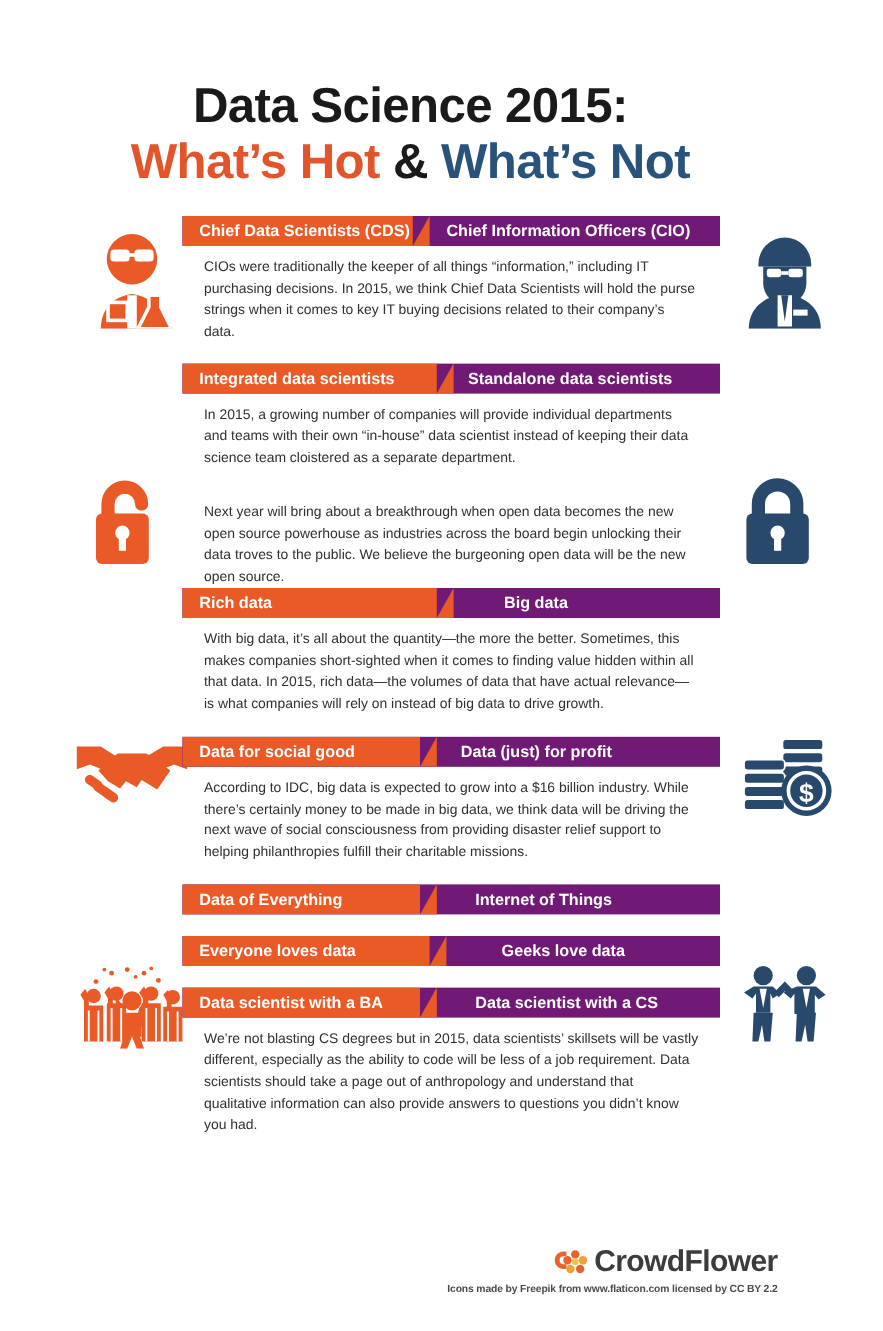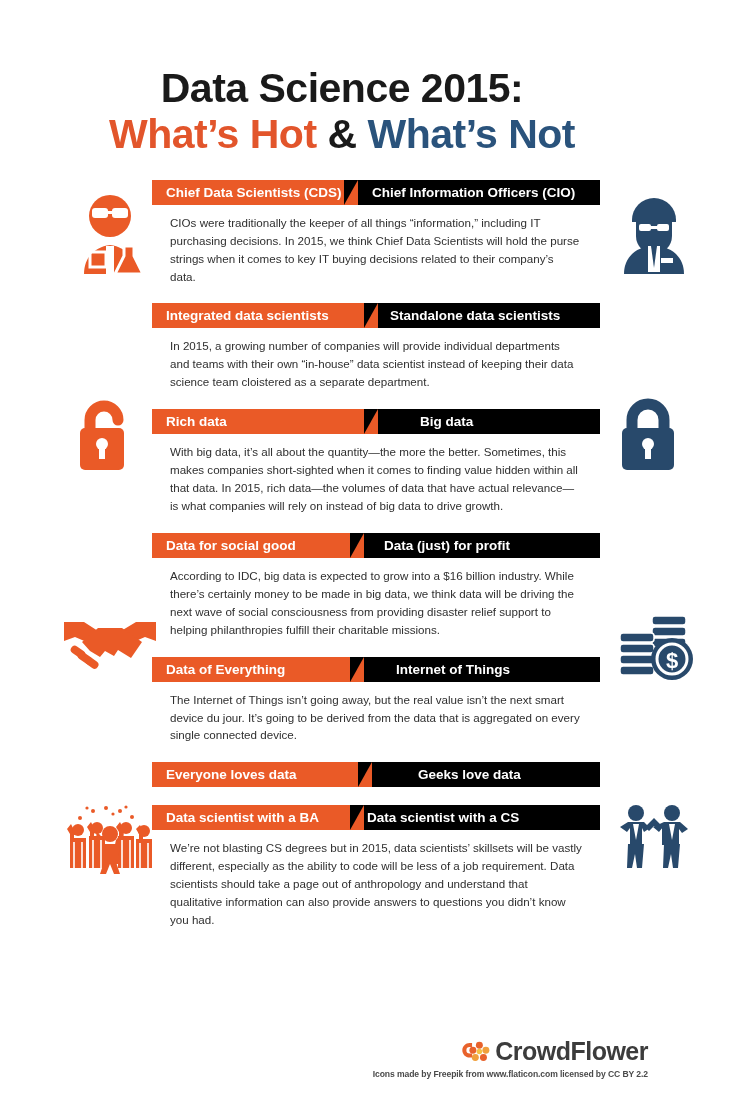--- a/index.html
+++ b/index.html
@@ -42,21 +42,21 @@
     left:152px;
     top:180px;
     width:448px;
   }
   .row{position:relative;}
   .bar{
     position:relative;
     height:25px;
     width:448px;
     overflow:hidden;
-    background:#000000;
+    background:#701a75;
   }
   .bar-left{
     position:absolute;
     left:0;top:0;bottom:0;
     background:#ea5a27;
   }
   .bar-left::after{
     content:"";
     position:absolute;
     right:-14px;top:0;
@@ -290,20 +290,21 @@
     <div class="row" style="margin-top:17px;">
       <div class="bar">
         <div class="bar-left" style="width:212px;"></div>
         <span class="bar-label label-hot">Integrated data scientists</span>
         <span class="bar-label label-not" style="left:238px;text-align:right;">Standalone data scientists</span>
       </div>
       <div class="body-text">In 2015, a growing number of companies will provide individual departments and teams with their own “in-house” data scientist instead of keeping their data science team cloistered as a separate department.</div>
     </div>
 
     <div class="row" style="margin-top:18px;">
+      <div class="body-text">Next year will bring about a breakthrough when open data becomes the new open source powerhouse as industries across the board begin unlocking their data troves to the public. We believe the burgeoning open data will be the new open source.</div>
     </div>
 
     <div class="row" style="">
       <div class="bar">
         <div class="bar-left" style="width:212px;"></div>
         <span class="bar-label label-hot">Rich data</span>
         <span class="bar-label label-not" style="left:268px;">Big data</span>
       </div>
       <div class="body-text">With big data, it’s all about the quantity—the more the better. Sometimes, this makes companies short-sighted when it comes to finding value hidden within all that data. In 2015, rich data—the volumes of data that have actual relevance—is what companies will rely on instead of big data to drive growth.</div>
     </div>
@@ -316,36 +317,35 @@
       </div>
       <div class="body-text">According to IDC, big data is expected to grow into a $16 billion industry. While there’s certainly money to be made in big data, we think data will be driving the next wave of social consciousness from providing disaster relief support to helping philanthropies fulfill their charitable missions.</div>
     </div>
 
     <div class="row" style="margin-top:18px;">
       <div class="bar">
         <div class="bar-left" style="width:198px;"></div>
         <span class="bar-label label-hot">Data of Everything</span>
         <span class="bar-label label-not" style="left:244px;">Internet of Things</span>
       </div>
-      <div class="body-text">The Internet of Things isn’t going away, but the real value isn’t the next smart device du jour. It’s going to be derived from the data that is aggregated on every single connected device.</div>
     </div>
 
     <div class="row" style="margin-top:18px;">
       <div class="bar">
         <div class="bar-left" style="width:206px;"></div>
         <span class="bar-label label-hot">Everyone loves data</span>
         <span class="bar-label label-not" style="left:238px;margin-left:28px;">Geeks love data</span>
       </div>
     </div>
 
     <div class="row" style="margin-top:18px;">
       <div class="bar">
         <div class="bar-left" style="width:198px;"></div>
         <span class="bar-label label-hot">Data scientist with a BA</span>
-        <span class="bar-label label-not" style="left:215px;">Data scientist with a CS</span>
+        <span class="bar-label label-not" style="left:244px;">Data scientist with a CS</span>
       </div>
       <div class="body-text">We’re not blasting CS degrees but in 2015, data scientists’ skillsets will be vastly different, especially as the ability to code will be less of a job requirement. Data scientists should take a page out of anthropology and understand that qualitative information can also provide answers to questions you didn’t know you had.</div>
     </div>
 
   </div>
 
   <div class="footer">
     <div class="logo-row">
       <svg class="logo-mark" viewBox="0 0 40 32">
         <path d="M14 6c-5 0-9 4-9 9 0 5 4 9 9 9h3v-5h-3a4 4 0 0 1 0-8h3V6z" fill="#e8622c"></path>

